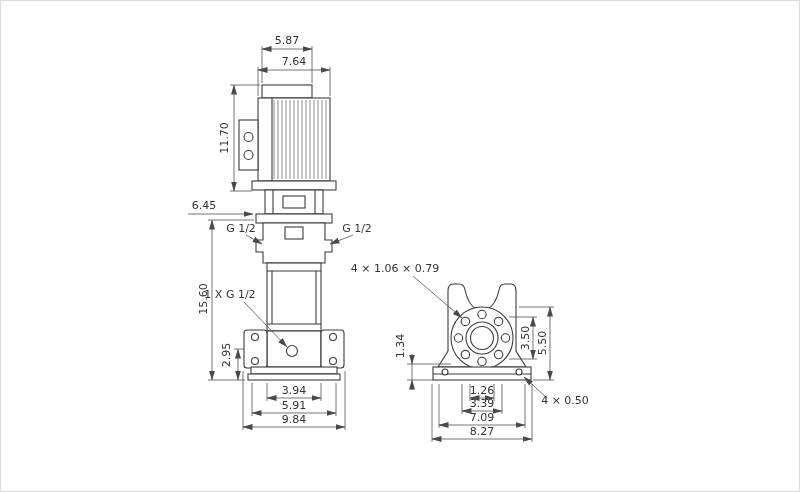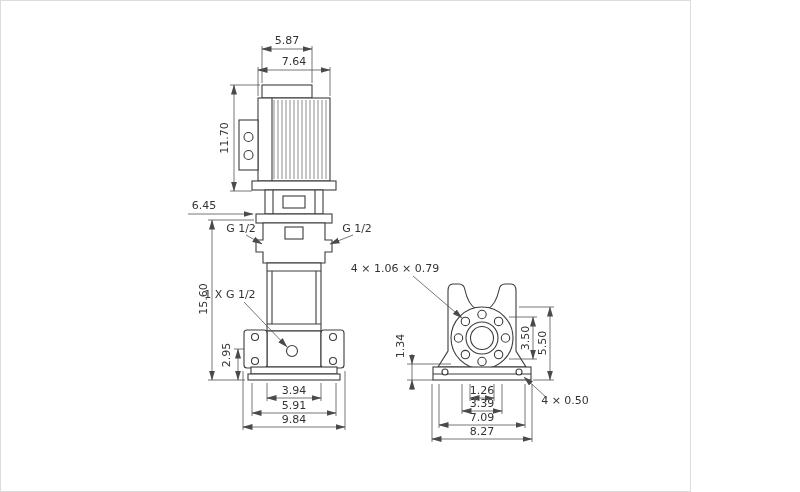--- a/index.html
+++ b/index.html
@@ -1,16 +1,16 @@
 <!DOCTYPE html>
 <html><head>
 <meta charset="utf-8">
 <style>
   html,body{margin:0;padding:0;background:#fff;}
-  #page{position:relative;width:691px;height:492px;background:#ffffff;border:1px solid #dcdcdc;box-sizing:border-box;overflow:hidden;}
+  #page{position:relative;width:800px;height:492px;background:#ffffff;border:1px solid #dcdcdc;box-sizing:border-box;overflow:hidden;}
   svg{display:block;}
   .obj{stroke:#3c3c3c;stroke-width:1.1;fill:none;}
   .objf{stroke:#3c3c3c;stroke-width:1.1;fill:#ffffff;}
   .fin{stroke:#3c3c3c;stroke-width:0.6;fill:none;}
   .diml{stroke:#4a4a4a;stroke-width:0.75;fill:none;}
   text{font-family:"DejaVu Sans", sans-serif;font-size:11px;fill:#333;text-anchor:middle;}
 </style>
 </head>
 <body>
 

